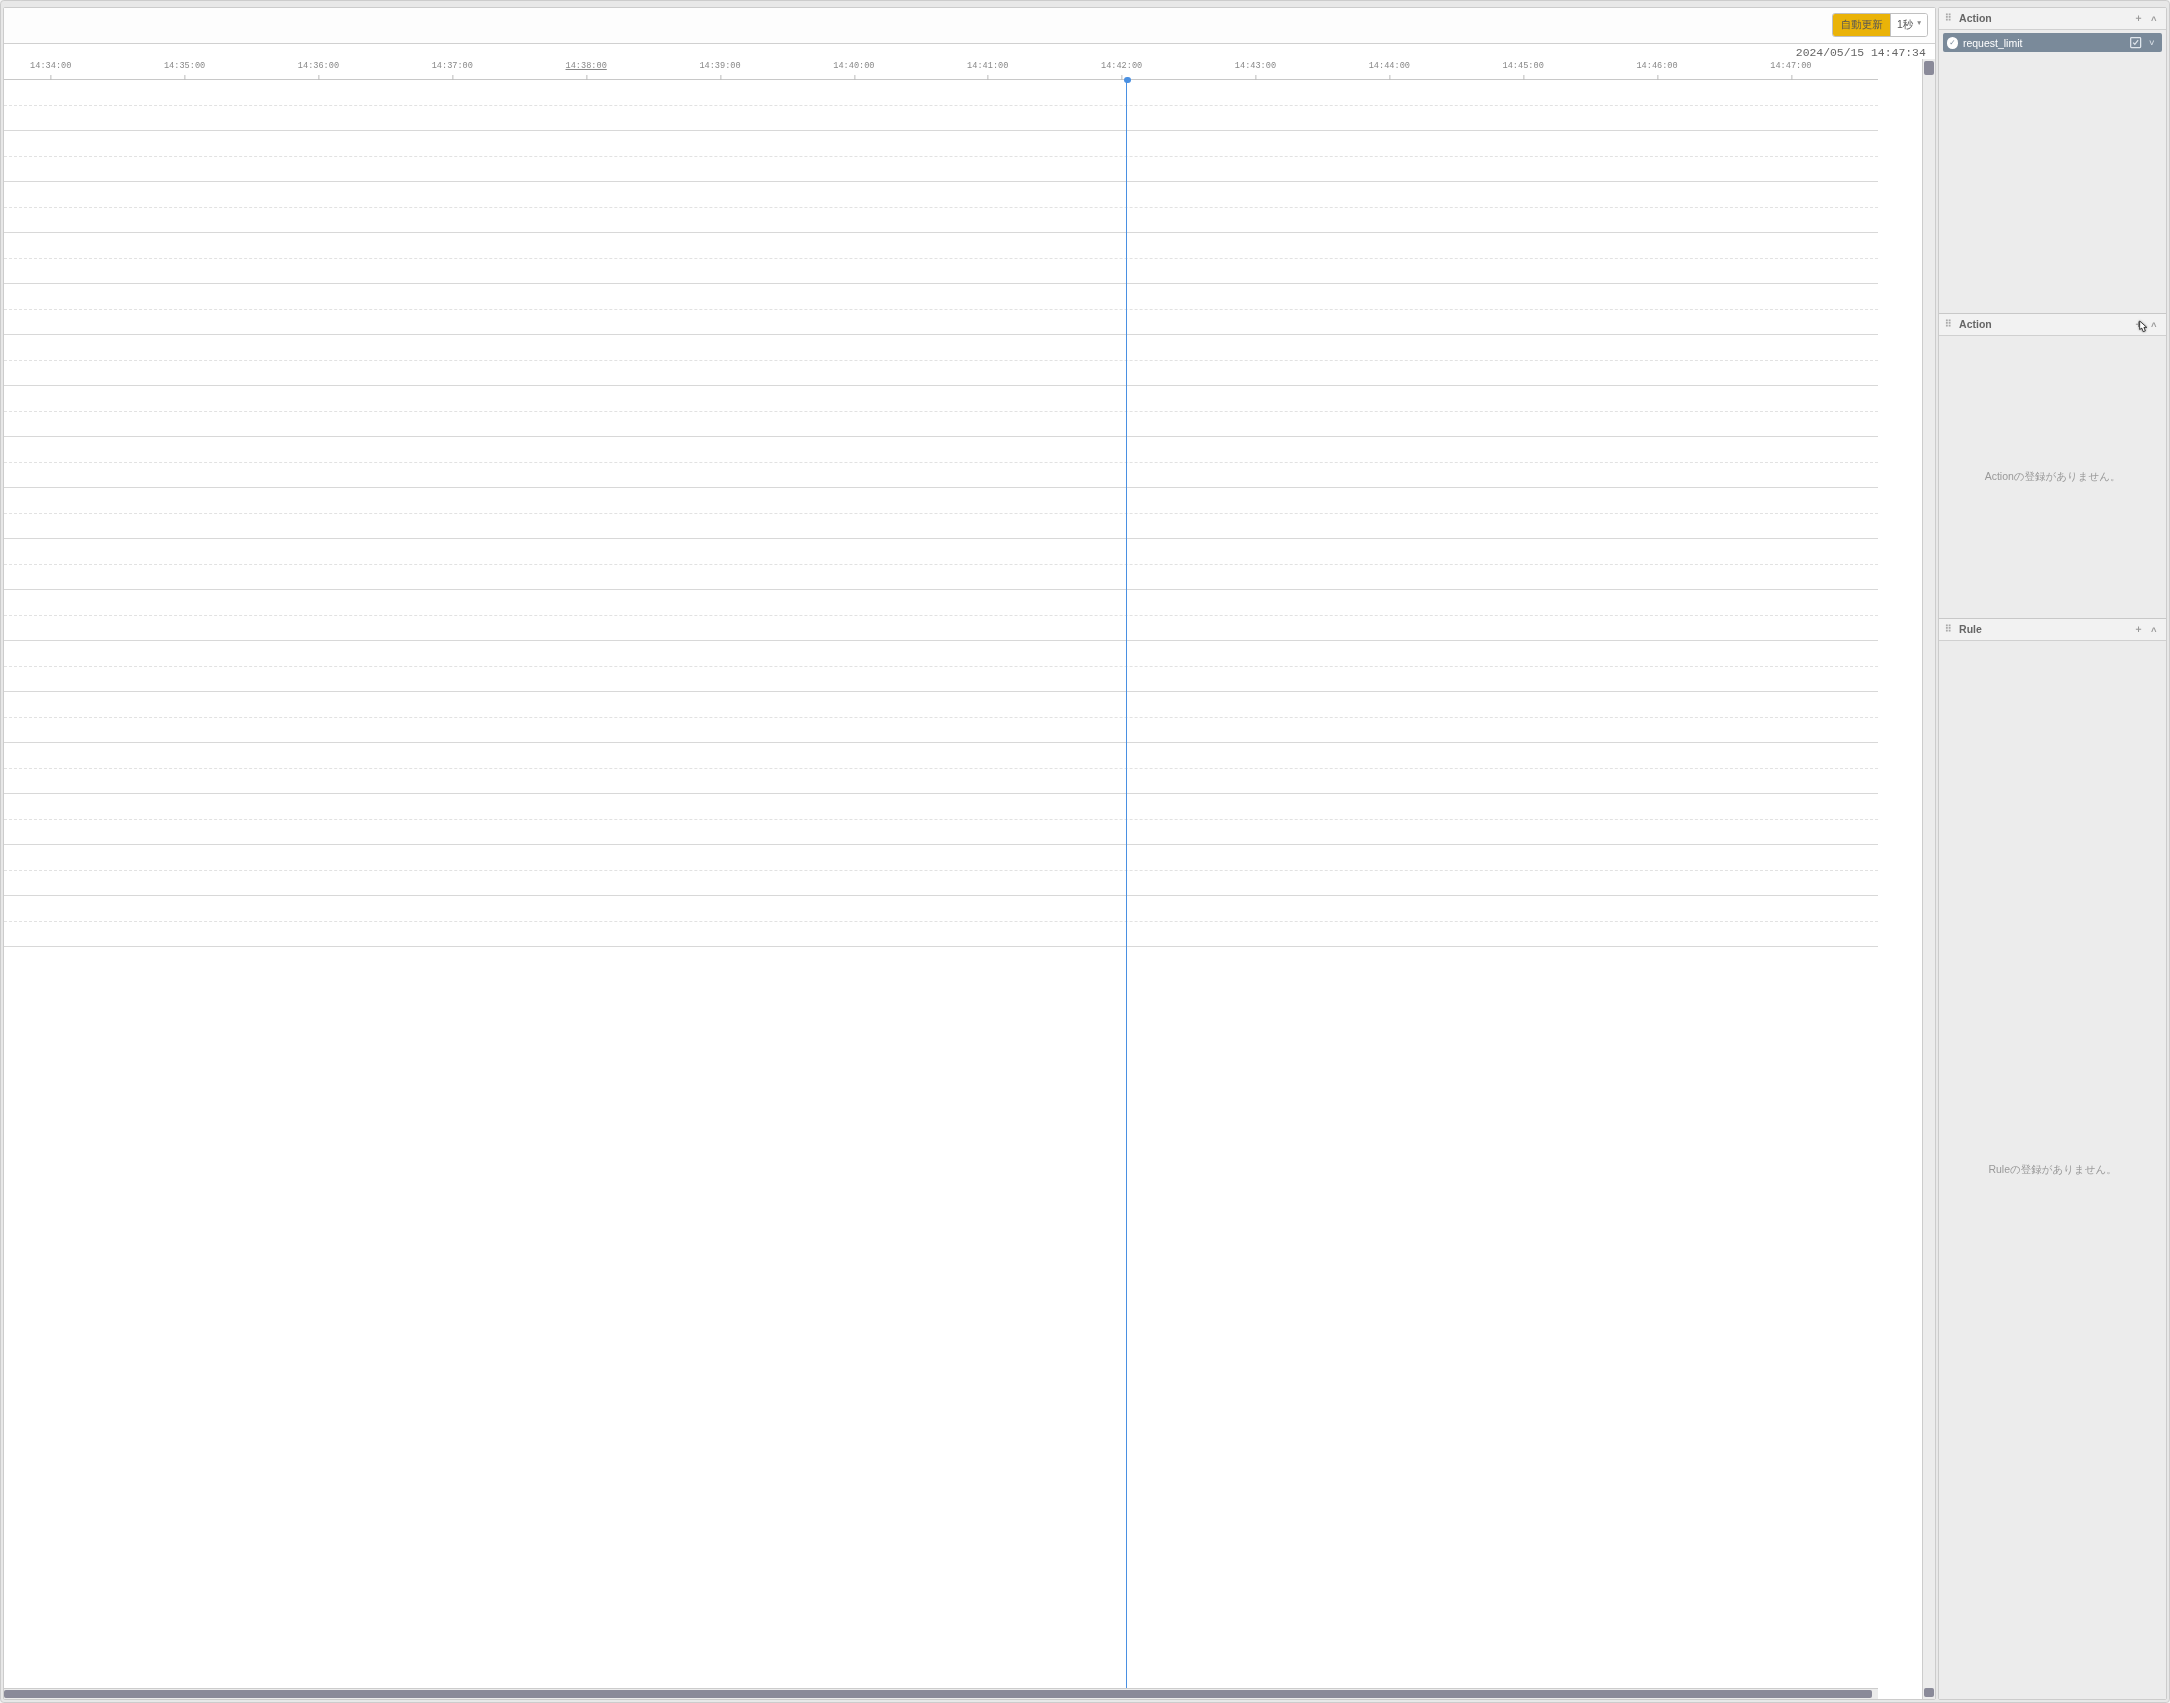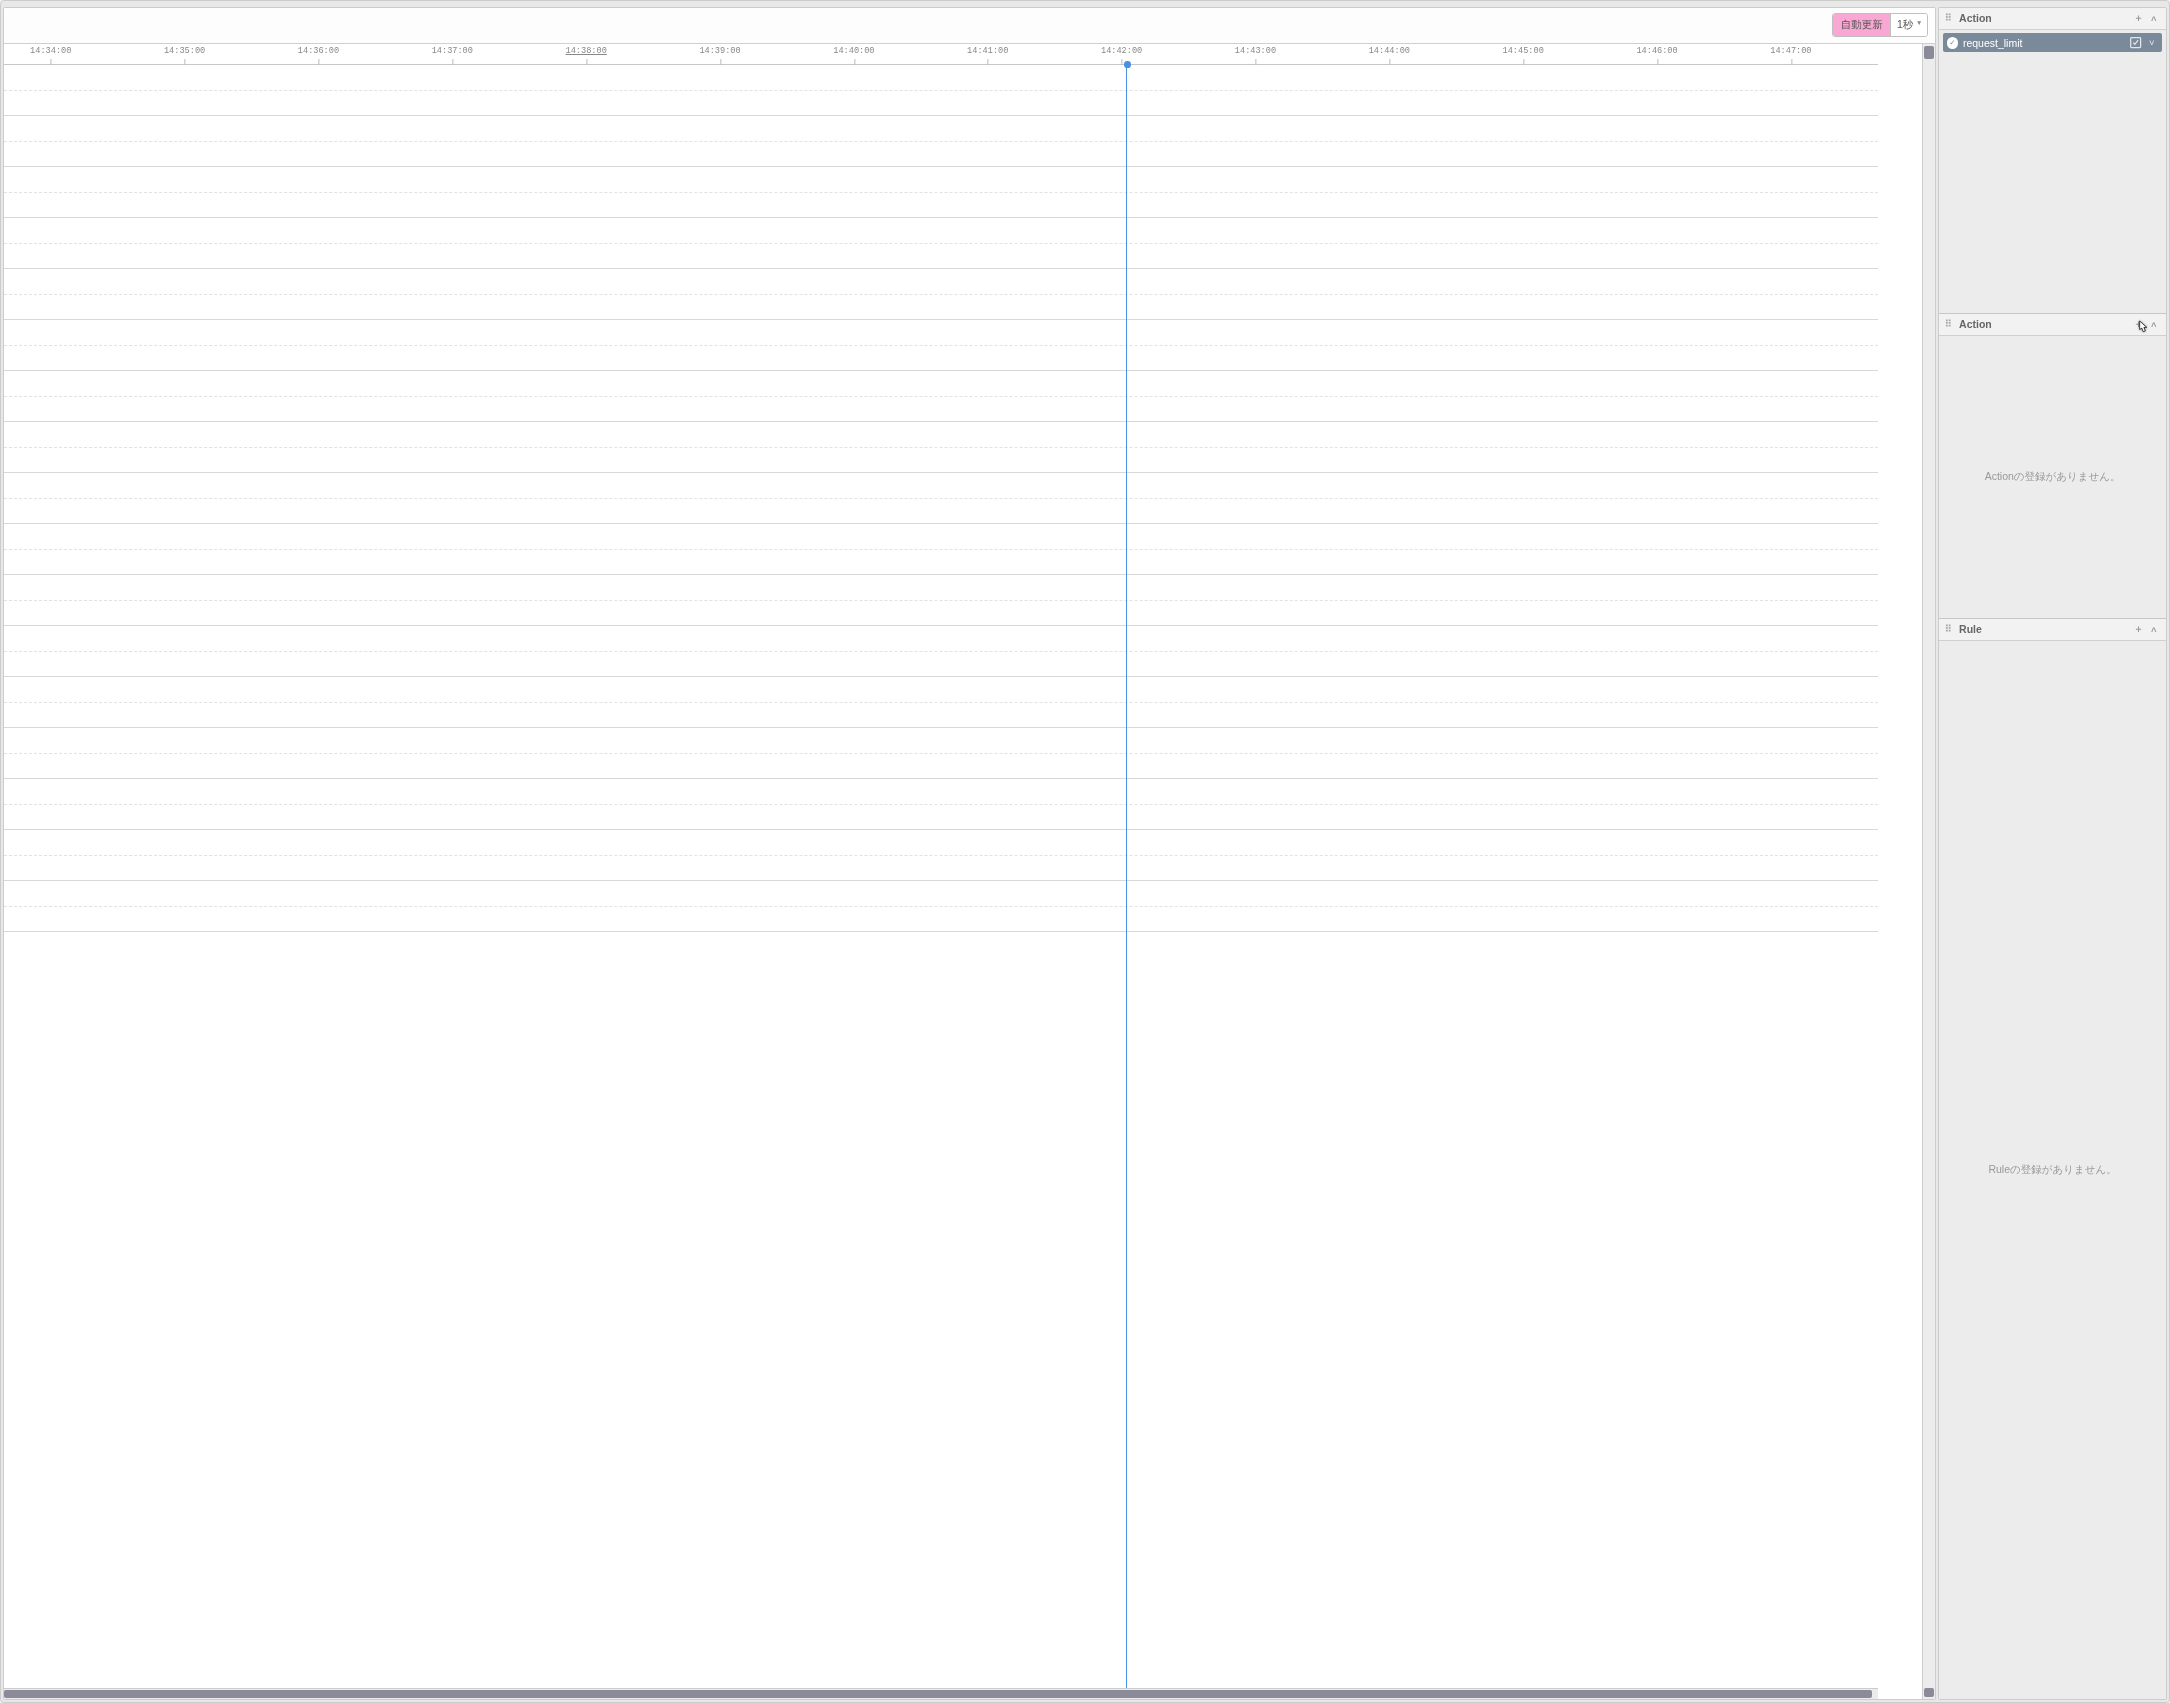--- a/index.html
+++ b/index.html
@@ -1,21 +1,21 @@
 <!DOCTYPE html>
 <html><head>
 <meta charset="utf-8">
 <style>
 * { box-sizing: border-box; margin: 0; padding: 0; }
 html, body { width: 100%; height: 100%; font-family: "Hiragino Kaku Gothic ProN", "Meiryo", Arial, sans-serif; font-size: 10.5px; background: #f5f5f5; color: #555; overflow: hidden; }
 .app { display: flex; width: 100%; height: 100%; border: 1px solid #ccc; border-radius: 3.8px; background: #e8e8e8; padding-top: 5.7px; }
 .main-pane { flex: 1 1 auto; display: flex; flex-direction: column; border: 1px solid #ccc; background: #fff; margin: 0 1.9px 1.9px 1.9px; border-radius: 1.9px; min-width: 0; }
 .toolbar { display: flex; justify-content: flex-end; align-items: center; padding: 5.7px 7.6px; border-bottom: 1px solid #d0d0d0; background: #fdfdfd; }
 .refresh-group { display: inline-flex; align-items: stretch; border: 1px solid #c0c0c0; border-radius: 2.9px; overflow: hidden; background: #fff; }
-.refresh-group .btn { padding: 3.8px 7.6px; font-size: 10.5px; background: #f9a8d4; border: none; cursor: pointer; color: #555; }
+.refresh-group .btn { padding: 3.8px 7.6px; font-size: 10.5px; background: #eab308; border: none; cursor: pointer; color: #555; }
 .refresh-group .sel { display: inline-flex; align-items: flex-start; padding: 3.8px 5.7px; font-size: 10.5px; border-left: 1px solid #c0c0c0; background: #fff; cursor: pointer; }
 .refresh-group .sel .caret { margin-left: 3.8px; font-size: 7.6px; color: #888; }
 .timestamp-bar { text-align: right; padding: 3.8px 9.5px 0 9.5px; font-family: "Courier New", monospace; font-size: 11.4px; color: #666; }
 .timeline-wrap { position: relative; flex: 1 1 auto; display: flex; min-height: 0; gap: 44px; }
 .timeline { position: relative; flex: 1 1 auto; overflow: hidden; }
 .time-header { position: relative; height: 21px; border-bottom: 1px solid #c8c8c8; }
 .time-tick { position: absolute; top: 1.9px; font-family: "Courier New", monospace; font-size: 8.6px; color: #888; white-space: nowrap; transform: translateX(-50%); }
 .time-tick .tick-line { position: absolute; top: 13.3px; left: 50%; width: 1px; height: 5.7px; background: #bbb; }
 .rows { position: absolute; top: 21px; bottom: 11.4px; left: 0; right: 0; overflow: hidden; }
 .row-block { height: 51px; border-bottom: 1px solid #d8d8d8; position: relative; }
@@ -51,20 +51,21 @@
   <div class="main-pane">
     <div class="toolbar">
       <div class="refresh-group">
         <button class="btn">自動更新</button>
         <span class="sel">
           <span>1秒</span>
           <span class="caret">▾</span>
         </span>
       </div>
     </div>
+    <div class="timestamp-bar">2024/05/15 14:47:34</div>
     <div class="timeline-wrap">
       <div class="timeline" id="timeline">
         <div class="time-header" id="time-header">
             <div class="time-tick" style="left: 2.5%;">14:34:00<span class="tick-line"></span></div>
             <div class="time-tick" style="left: 9.64286%;">14:35:00<span class="tick-line"></span></div>
             <div class="time-tick" style="left: 16.7857%;">14:36:00<span class="tick-line"></span></div>
             <div class="time-tick" style="left: 23.9286%;">14:37:00<span class="tick-line"></span></div>
             <div class="time-tick" style="left: 31.0714%; text-decoration: underline;">14:38:00<span class="tick-line"></span></div>
             <div class="time-tick" style="left: 38.2143%;">14:39:00<span class="tick-line"></span></div>
             <div class="time-tick" style="left: 45.3571%;">14:40:00<span class="tick-line"></span></div>

